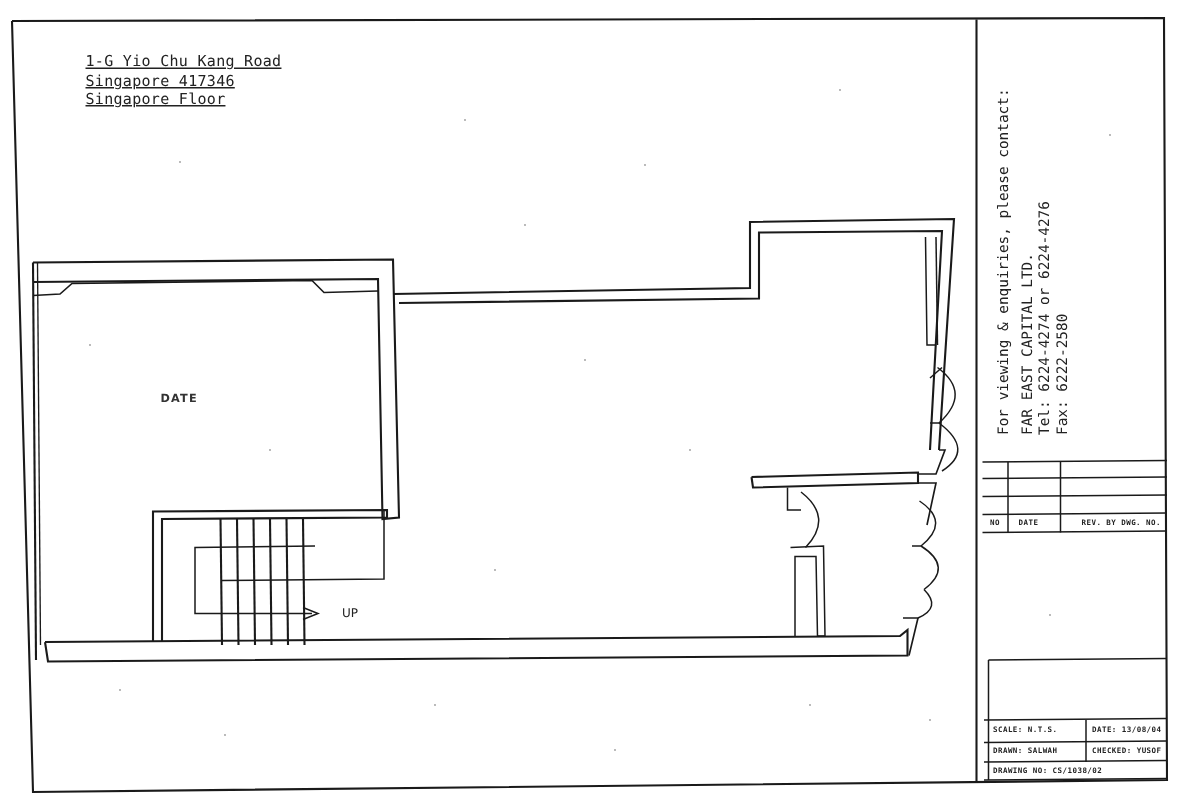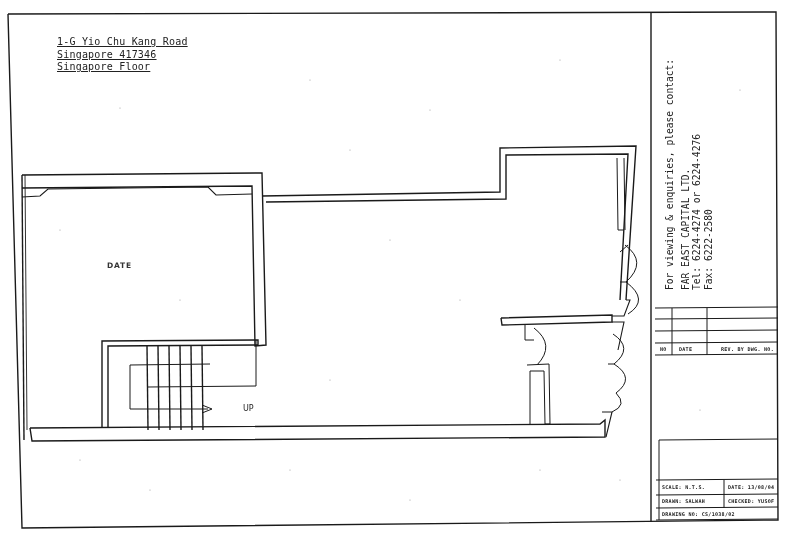--- a/index.html
+++ b/index.html
@@ -1,21 +1,21 @@
 <!DOCTYPE html>
 <html><head>
 <meta charset="utf-8">
 <style>
   html, body { margin: 0; padding: 0; background: #ffffff; }
   body { width: 800px; height: 541px; position: relative; overflow: hidden; font-family: "DejaVu Sans Mono", monospace; }
   #stage { position: absolute; left: 0; top: 0; width: 800px; height: 541px; }
   .addr { position: absolute; left: 57px; top: 36px; font-family: "DejaVu Sans Mono", monospace; font-size: 10px; line-height: 12.5px; color: #222; letter-spacing: 0.2px; }
   .addr div { white-space: nowrap; text-decoration: underline; }
   .void-label { position: absolute; left: 107px; top: 261px; font-family: "DejaVu Sans", sans-serif; font-size: 7.5px; color: #333; letter-spacing: 0.8px; font-weight: bold; }
-  .up-label { position: absolute; left: 243px; top: 404px; font-family: "DejaVu Sans", sans-serif; font-size: 8px; color: #222; }
+  .up-label { position: absolute; left: 228px; top: 404px; font-family: "DejaVu Sans", sans-serif; font-size: 8px; color: #222; }
   .contact { position: absolute; left: 664px; top: 290px; transform-origin: 0 0; transform: rotate(-90deg); font-family: "DejaVu Sans Mono", monospace; font-size: 9.6px; line-height: 11.5px; color: #222; white-space: nowrap; }
   .contact div { white-space: pre; }
   .tb-cell { position: absolute; font-family: "DejaVu Sans Mono", monospace; font-size: 5px; font-weight: bold; color: #222; white-space: nowrap; letter-spacing: 0.3px; }
 </style>
 </head>
 <body>
 
 <div id="stage">
   <svg width="800" height="541" viewBox="0 0 800 541" xmlns="http://www.w3.org/2000/svg">
     <g stroke="#1a1a1a" fill="none" stroke-width="1.4">

